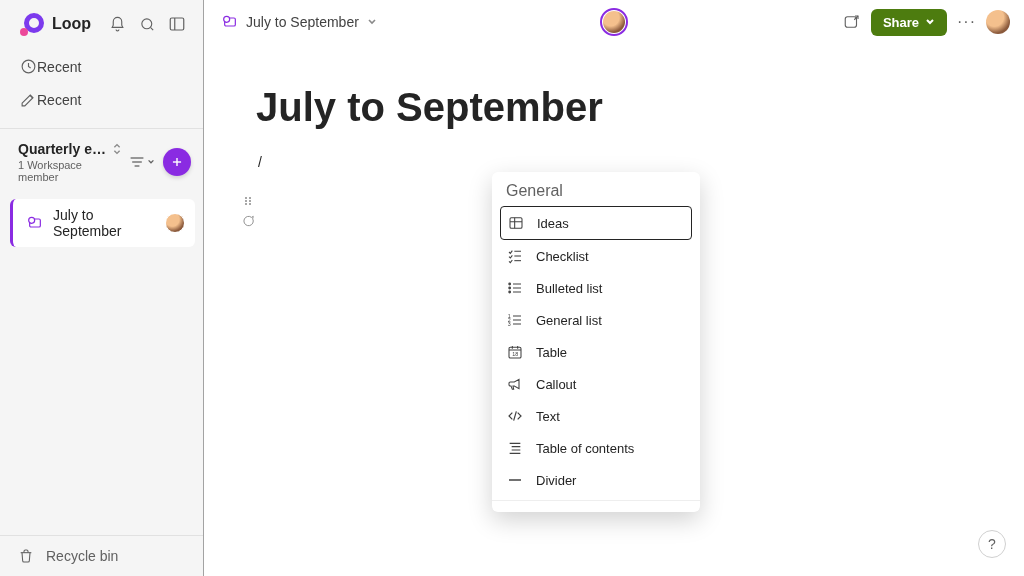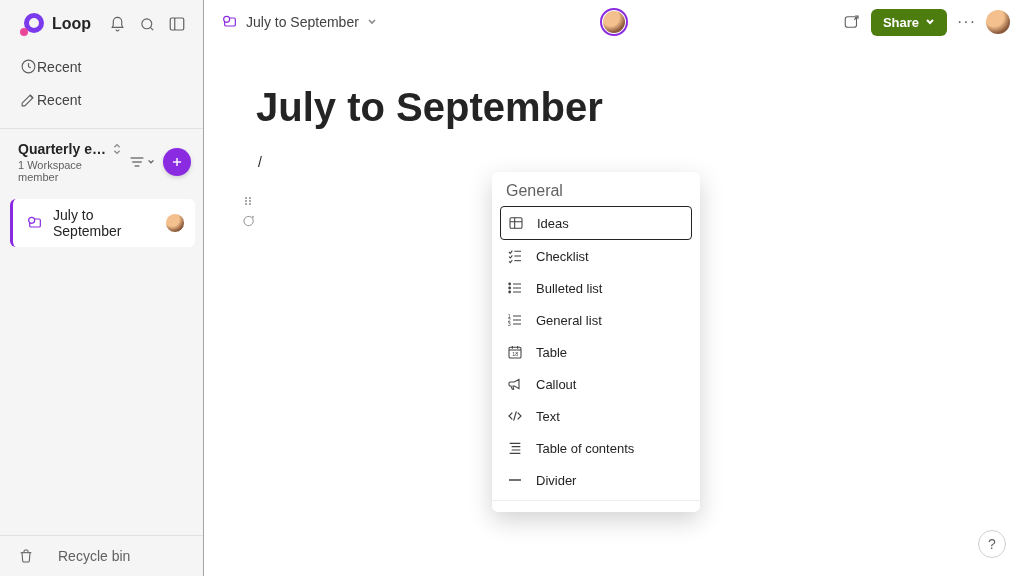--- a/index.html
+++ b/index.html
@@ -98,21 +98,21 @@
     .page-label { flex: 1; color: #242424; }
     .avatar-sm {
       width: 20px; height: 20px; border-radius: 50%;
       background: radial-gradient(circle at 35% 30%, #f4c08d 0 40%, #8b5a3c 70%);
       border: 1px solid #fff;
     }
 
     .sidebar-footer {
       border-top: 1px solid #e1e1e1;
       padding: 12px 18px;
-      display: flex; align-items: center; gap: 24px;
+      display: flex; align-items: center; gap: 12px;
       color: #616161; cursor: pointer;
     }
 
     
     .main {
       flex: 1; height: 100%; display: flex; flex-direction: column;
       position: relative; background: #fff;
     }
     .topbar {
       height: 44px;

